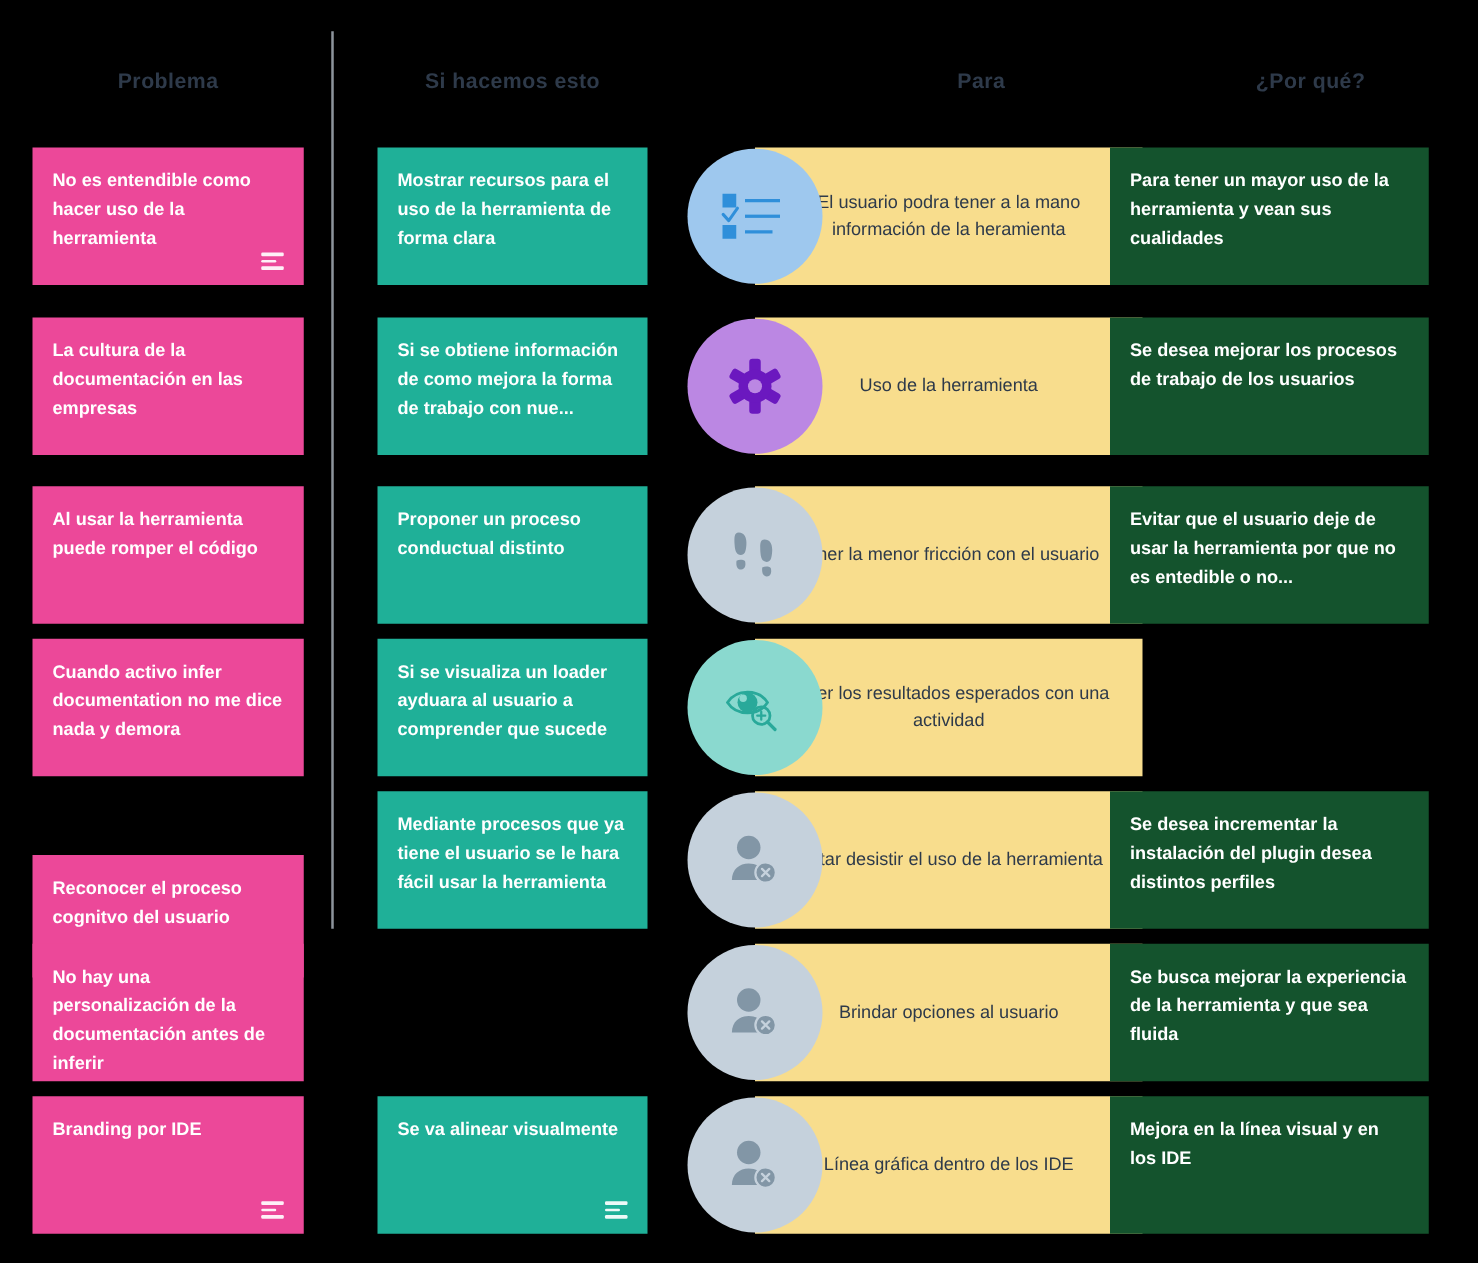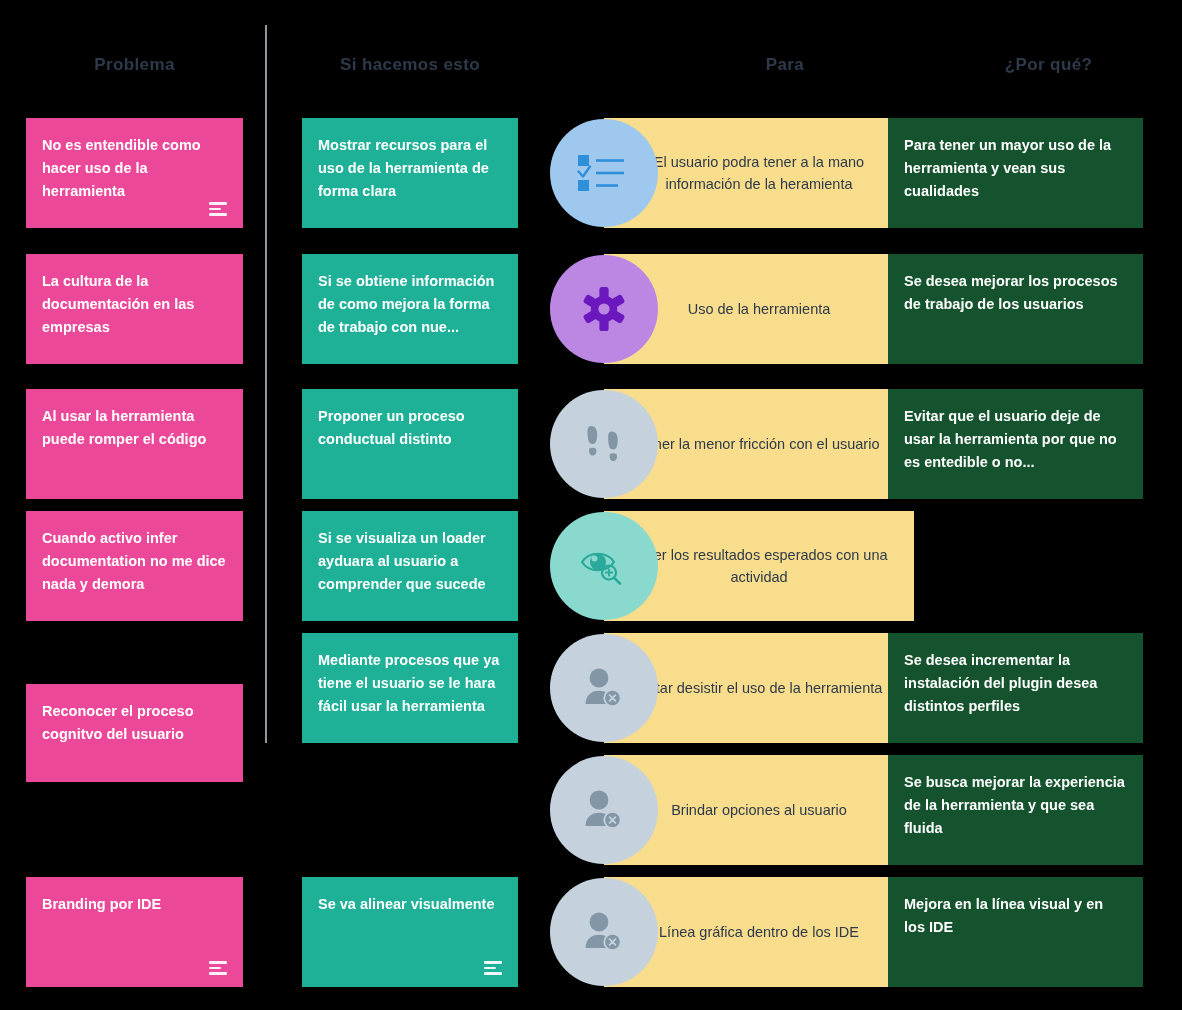--- a/index.html
+++ b/index.html
@@ -266,20 +266,23 @@
       <svg width="46" height="42" viewBox="0 0 46 42">
         <circle cx="18" cy="11" r="9.4" fill="#8296a6"></circle>
         <path d="M4.5 37 C4.5 28.4 10.5 23.8 18 23.8 C25.5 23.8 31.5 28.4 31.5 37 Z" fill="#8296a6"></path>
         <circle cx="31.5" cy="31" r="8.2" fill="#8296a6" stroke="#c5d1dc" stroke-width="1.8"></circle>
         <path d="M28.6 28.1 L34.4 33.9 M34.4 28.1 L28.6 33.9" stroke="#c5d1dc" stroke-width="1.8" stroke-linecap="round"></path>
       </svg>
     </div>
     <div class="card porque" style="top: 633px; height: 110px;">
       <span class="ctext">Se desea incrementar la instalación del plugin desea distintos perfiles</span>
     </div>
+    <div class="card problema" style="top: 755px; height: 110px;">
+      <span class="ctext">No hay una personalización de la documentación antes de inferir</span>
+    </div>
     <div class="para" style="top: 755px; height: 110px;">
       <span class="ptext">Brindar opciones al usuario</span>
     </div>
     <div class="icon-circle" style="top: 756px; background: rgb(197, 209, 220);">
       <svg width="46" height="42" viewBox="0 0 46 42">
         <circle cx="18" cy="11" r="9.4" fill="#8296a6"></circle>
         <path d="M4.5 37 C4.5 28.4 10.5 23.8 18 23.8 C25.5 23.8 31.5 28.4 31.5 37 Z" fill="#8296a6"></path>
         <circle cx="31.5" cy="31" r="8.2" fill="#8296a6" stroke="#c5d1dc" stroke-width="1.8"></circle>
         <path d="M28.6 28.1 L34.4 33.9 M34.4 28.1 L28.6 33.9" stroke="#c5d1dc" stroke-width="1.8" stroke-linecap="round"></path>
       </svg>

